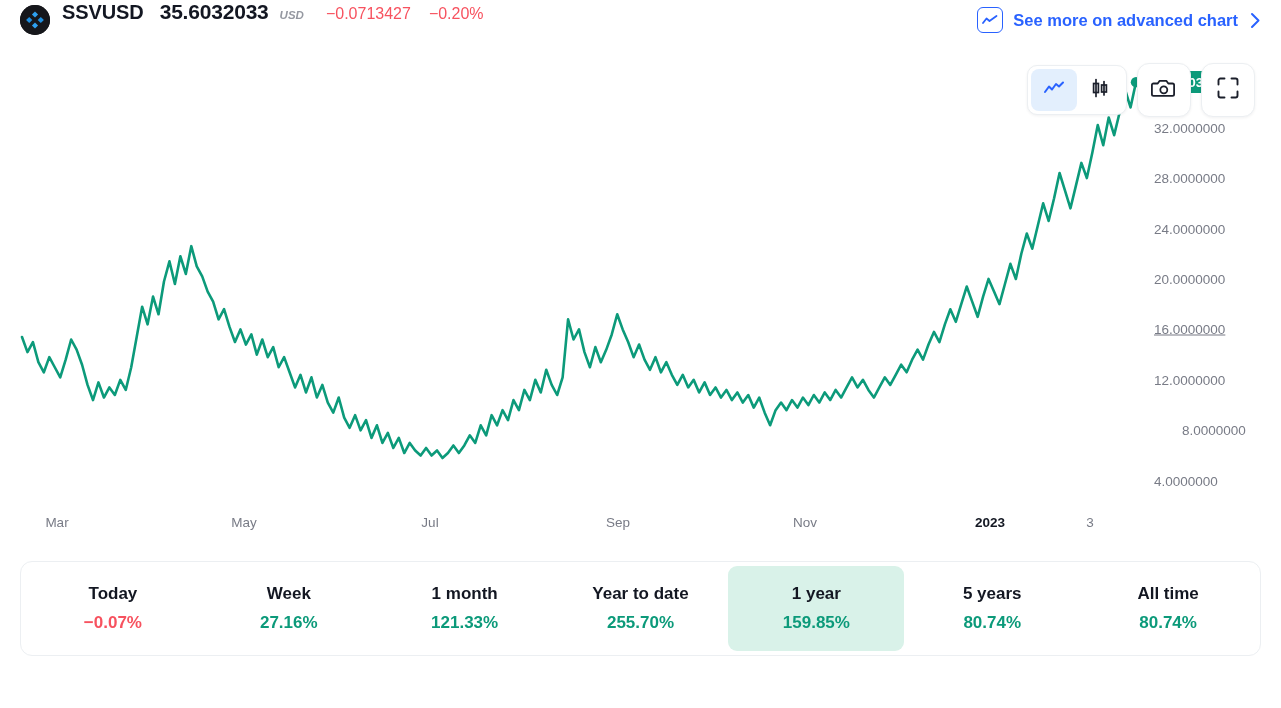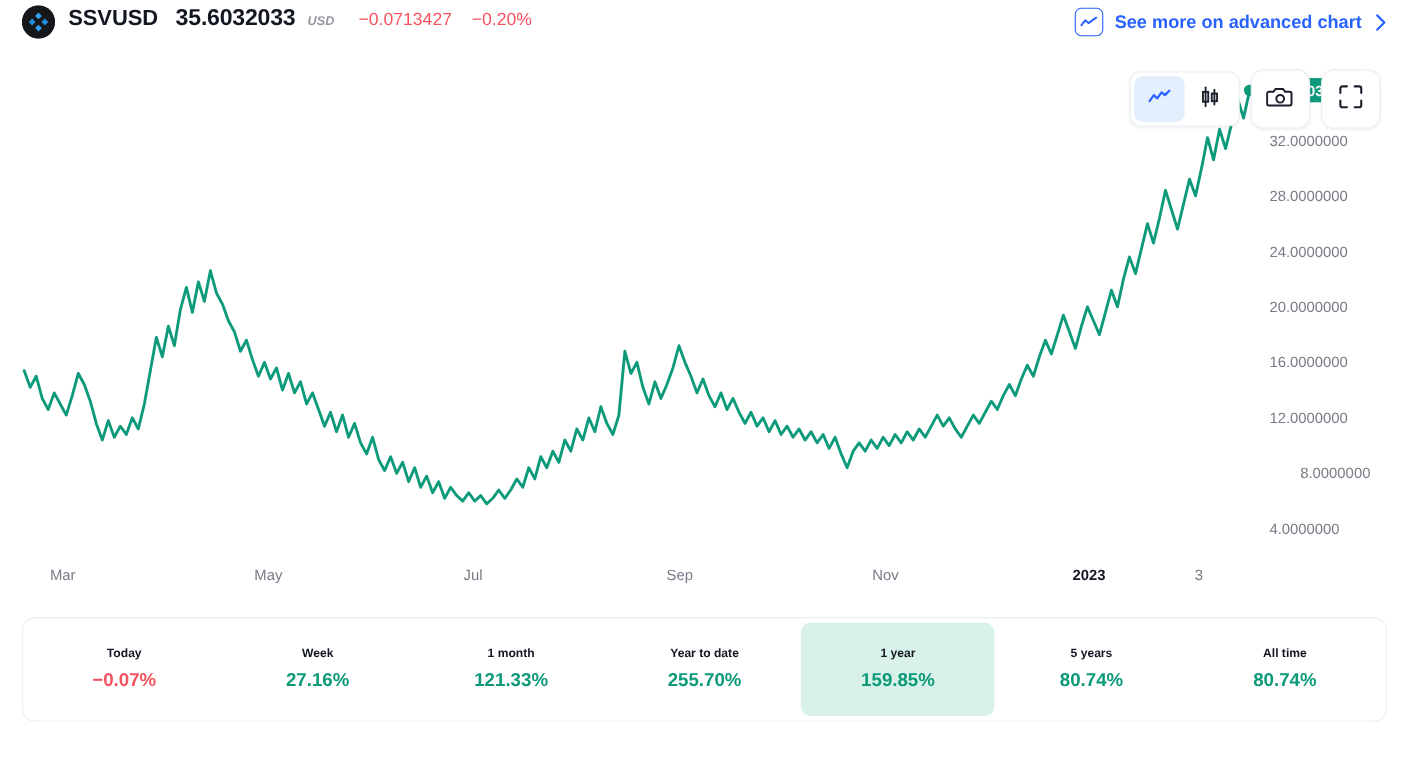--- a/index.html
+++ b/index.html
@@ -16,21 +16,20 @@
     background: #ffffff;
     overflow: hidden;
   }
 
   
   #header {
     position: absolute;
     left: 0; top: 0;
     width: 1281px; height: 40px;
     display: flex;
-    align-items: center;
     padding: 0 20px 0 20px;
   }
   #symbol-group {
     display: flex;
     align-items: baseline;
     gap: 10px;
   }
   #logo {
     width: 30px; height: 30px;
     border-radius: 50%;
@@ -210,21 +209,21 @@
     display: flex;
     flex-direction: column;
     align-items: center;
     justify-content: center;
     gap: 9px;
     border-radius: 9px;
     cursor: pointer;
   }
   .perf-item.active { background: #d9f2e9; }
   .perf-label {
-    font-size: 11px;
+    font-size: 17px;
     font-weight: bold;
     color: #131722;
   }
   .perf-value {
     font-size: 17px;
     font-weight: bold;
   }
   .pos { color: #0c9a7a; }
   .neg { color: #f7525f; }
 </style>
@@ -317,21 +316,21 @@
     </svg>
   </div>
 
   <div id="price-axis">
       <div id="badge-tick" style="top: 38.1414px; background: rgb(12, 154, 122);"></div>
       <div id="current-badge" style="top: 38.1414px; background: rgb(12, 154, 122);">35.6032033</div>
       <div class="axis-label" style="top: 83.5909px;">32.0000000</div>
       <div class="axis-label" style="top: 134.045px;">28.0000000</div>
       <div class="axis-label" style="top: 184.5px;">24.0000000</div>
       <div class="axis-label" style="top: 234.955px;">20.0000000</div>
-      <div class="axis-label" style="top: 285.409px;">16.0000000</div>
+      <div class="axis-label" style="top: 285.409px; text-decoration: underline;">16.0000000</div>
       <div class="axis-label" style="top: 335.864px;">12.0000000</div>
       <div class="axis-label" style="top: 386.318px; margin-left: 28px;">8.0000000</div>
       <div class="axis-label" style="top: 436.773px;">4.0000000</div>
     </div>
 
   <div id="time-axis">
       <div class="time-label" style="left: 57px;">Mar</div>
       <div class="time-label" style="left: 244px;">May</div>
       <div class="time-label" style="left: 430px;">Jul</div>
       <div class="time-label" style="left: 618px;">Sep</div>

